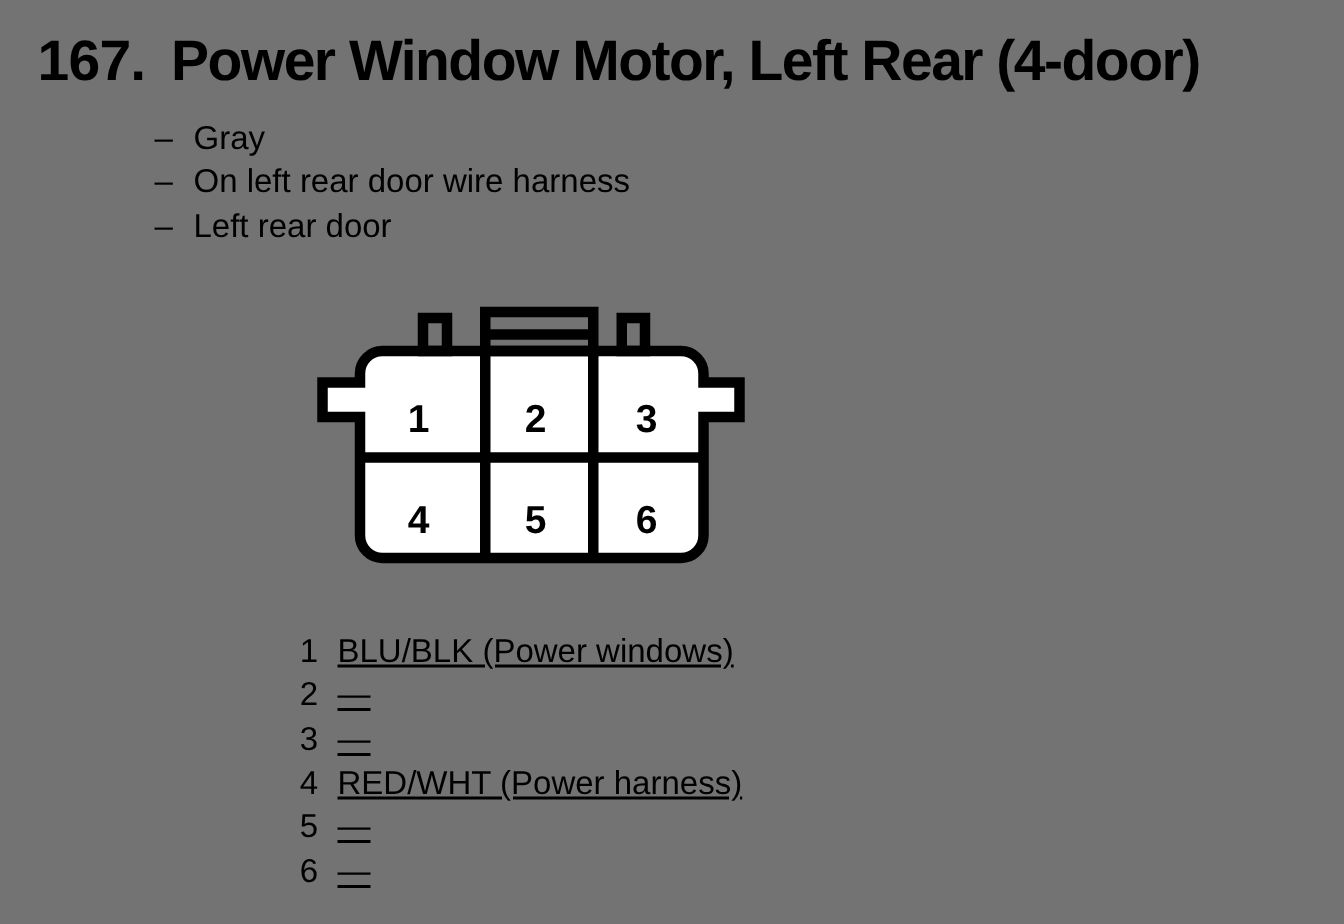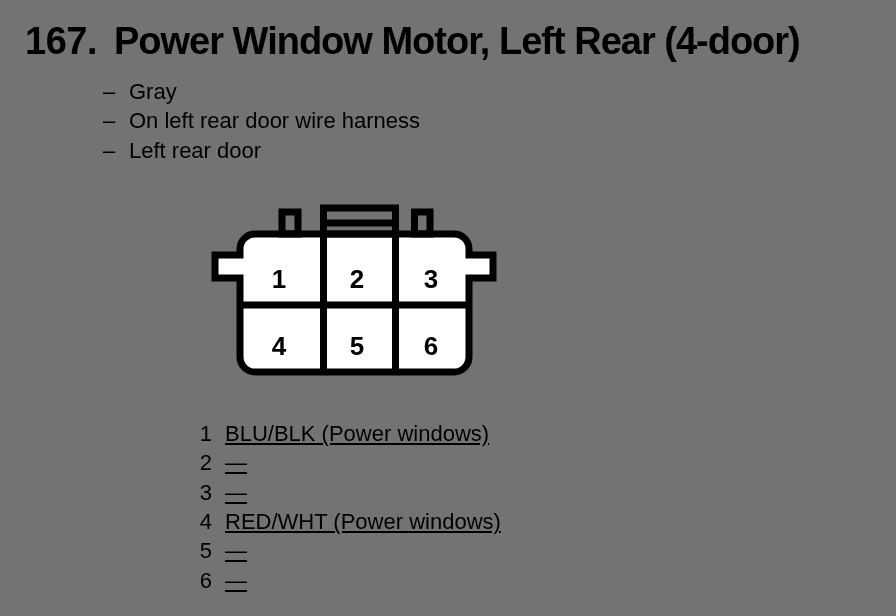--- a/index.html
+++ b/index.html
@@ -147,21 +147,21 @@
     <div class="pin-row">
       <span class="pin-num">2</span>
       <span class="pin-wire">—</span>
     </div>
     <div class="pin-row">
       <span class="pin-num">3</span>
       <span class="pin-wire">—</span>
     </div>
     <div class="pin-row">
       <span class="pin-num">4</span>
-      <span class="pin-wire">RED/WHT (Power windows)</span>
+      <span class="pin-wire">RED/WHT (Power harness)</span>
     </div>
     <div class="pin-row">
       <span class="pin-num">5</span>
       <span class="pin-wire">—</span>
     </div>
     <div class="pin-row">
       <span class="pin-num">6</span>
       <span class="pin-wire">—</span>
     </div>
   </div>

